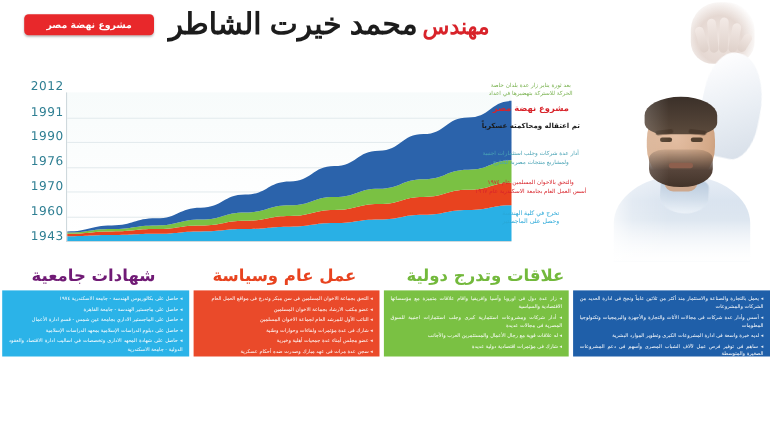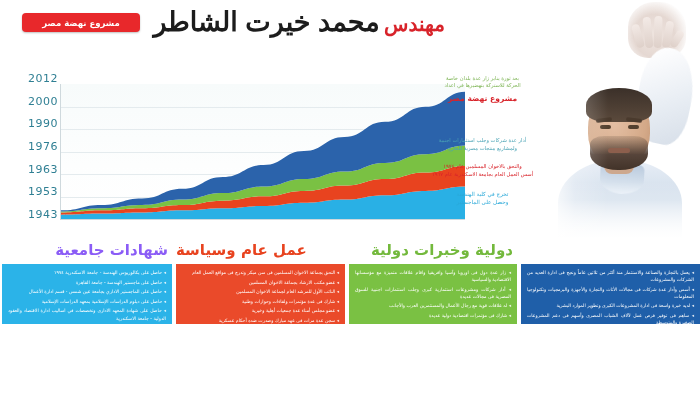--- a/index.html
+++ b/index.html
@@ -167,25 +167,25 @@
       <div class="p-eye r"></div>
       <div class="p-beard"></div>
       <div class="p-mouth"></div>
       <div class="p-fade"></div>
     </div>
   </div>
 
   <div class="chart">
     <div class="yaxis" id="yaxis">
         <div class="ytick" style="top: -4px;">2012</div>
-        <div class="ytick" style="top: 18.6667px;">2000</div>
+        <div class="ytick" style="top: 18.6667px;">1991</div>
         <div class="ytick" style="top: 41.3333px;">1990</div>
         <div class="ytick" style="top: 64px;">1976</div>
-        <div class="ytick" style="top: 86.6667px;">1963</div>
-        <div class="ytick" style="top: 109.333px;">1953</div>
+        <div class="ytick" style="top: 86.6667px;">1970</div>
+        <div class="ytick" style="top: 109.333px;">1960</div>
         <div class="ytick" style="top: 132px;">1943</div>
       </div>
     <div class="plot" id="plot">
         <div class="gl" style="top: 22.5px;"></div>
         <div class="gl" style="top: 45px;"></div>
         <div class="gl" style="top: 67.5px;"></div>
         <div class="gl" style="top: 90px;"></div>
         <div class="gl" style="top: 112.5px;"></div>
         <div class="gl" style="top: 135px;"></div>
         <svg width="405" height="135">
@@ -194,32 +194,33 @@
           <path d="M 0 127.44483530540454 C 20.25 127.44483530540454 20.25 124.20690757914934 40.5 124.20690757914934 C 60.75 124.20690757914934 60.75 120.96897985289415 81 120.96897985289415 C 101.25 120.96897985289415 101.25 115.57243364246882 121.5 115.57243364246882 C 141.75 115.57243364246882 141.75 109.09657818995842 162 109.09657818995842 C 182.25 109.09657818995842 182.25 102.62072273744803 202.5 102.62072273744803 C 222.75 102.62072273744803 222.75 95.06555804285259 243 95.06555804285259 C 263.25 95.06555804285259 263.25 87.51039334825713 283.5 87.51039334825713 C 303.75 87.51039334825713 303.75 78.8759194115766 324 78.8759194115766 C 344.25 78.8759194115766 344.25 70.24144547489607 364.5 70.24144547489607 C 384.75 70.24144547489607 384.75 61.60697153821555 405 61.60697153821555 L 405 82.1138471378318 C 384.75 82.1138471378318 384.75 88.58970259034218 364.5 88.58970259034218 C 344.25 88.58970259034218 344.25 95.06555804285259 324 95.06555804285259 C 303.75 95.06555804285259 303.75 101.54141349536297 283.5 101.54141349536297 C 263.25 101.54141349536297 263.25 106.9379597057883 243 106.9379597057883 C 222.75 106.9379597057883 222.75 112.33450591621363 202.5 112.33450591621363 C 182.25 112.33450591621363 182.25 116.65174288455388 162 116.65174288455388 C 141.75 116.65174288455388 141.75 120.96897985289415 121.5 120.96897985289415 C 101.25 120.96897985289415 101.25 124.20690757914934 81 124.20690757914934 C 60.75 124.20690757914934 60.75 126.36552606331948 40.5 126.36552606331948 C 20.25 126.36552606331948 20.25 128.5241445474896 0 128.5241445474896 Z" fill="#7ac143"></path>
           <path d="M 0 126.36552606331948 C 20.25 126.36552606331948 20.25 120.96897985289415 40.5 120.96897985289415 C 60.75 120.96897985289415 60.75 114.49312440038375 81 114.49312440038375 C 101.25 114.49312440038375 101.25 104.77934122161817 121.5 104.77934122161817 C 141.75 104.77934122161817 141.75 92.90693955868245 162 92.90693955868245 C 182.25 92.90693955868245 182.25 81.03453789574672 202.5 81.03453789574672 C 222.75 81.03453789574672 222.75 67.00351774864087 243 67.00351774864087 C 263.25 67.00351774864087 263.25 52.972497601535025 283.5 52.972497601535025 C 303.75 52.972497601535025 303.75 37.8621682123441 324 37.8621682123441 C 344.25 37.8621682123441 344.25 22.751838823153193 364.5 22.751838823153193 C 384.75 22.751838823153193 384.75 7.641509433962284 405 7.641509433962284 L 405 61.60697153821555 C 384.75 61.60697153821555 384.75 70.24144547489607 364.5 70.24144547489607 C 344.25 70.24144547489607 344.25 78.8759194115766 324 78.8759194115766 C 303.75 78.8759194115766 303.75 87.51039334825713 283.5 87.51039334825713 C 263.25 87.51039334825713 263.25 95.06555804285259 243 95.06555804285259 C 222.75 95.06555804285259 222.75 102.62072273744803 202.5 102.62072273744803 C 182.25 102.62072273744803 182.25 109.09657818995842 162 109.09657818995842 C 141.75 109.09657818995842 141.75 115.57243364246882 121.5 115.57243364246882 C 101.25 115.57243364246882 101.25 120.96897985289415 81 120.96897985289415 C 60.75 120.96897985289415 60.75 124.20690757914934 40.5 124.20690757914934 C 20.25 124.20690757914934 20.25 127.44483530540454 0 127.44483530540454 Z" fill="#2b63ab"></path>
         </svg>
       </div>
   </div>
 
   <div class="notes" id="notes">
       <div class="note grn" style="top: 8px;">بعد ثورة يناير زار عدة بلدان خاصة</div>
       <div class="note grn" style="top: 15px;">الحركة للاستركة بتهضيرها في اعداد</div>
       <div class="note red" style="top: 27px;">مشروع نهضة مصر</div>
+      <div class="note blk" style="top: 44px;">تم اعتقاله ومحاكمته عسكرياً</div>
       <div class="note teal" style="top: 70px;">أدار عدة شركات وجلب استثمارات اجنبية</div>
       <div class="note teal" style="top: 78px;">ولمشاريع منتجات مصرية للخارج</div>
       <div class="note rd2" style="top: 96px;">والتحق بالاخوان المسلمين عام ١٩٧٤</div>
       <div class="note rd2" style="top: 104px;">أسس العمل العام بجامعة الاسكندرية عام ١٩٦٧</div>
       <div class="note cyn" style="top: 124px;">تخرج في كلية الهندسة</div>
       <div class="note cyn" style="top: 132px;">وحصل على الماجستير</div>
     </div>
 
   <div class="heads" id="heads">
-      <div class="head" style="left: 2px; width: 170px; color: #8b5cf6; text-align: right; padding-right: 4px; box-sizing: border-box;">شهادات جامعية</div>
-      <div class="head" style="left: 176px; width: 169px; color: rgb(232, 67, 31); text-align: left; padding-right: 4px; box-sizing: border-box;">عمل عام وسياسة</div>
-      <div class="head" style="left: 349px; width: 168px; color: rgb(115, 185, 60); text-align: right; padding-right: 4px; box-sizing: border-box;">دولية وخبرات دولية</div>
+      <div class="head" style="left: 2px; width: 170px; color: #701a75; text-align: center; padding-right: 4px; box-sizing: border-box;">شهادات جامعية</div>
+      <div class="head" style="left: 176px; width: 169px; color: rgb(232, 67, 31); text-align: center; padding-right: 4px; box-sizing: border-box;">عمل عام وسياسة</div>
+      <div class="head" style="left: 349px; width: 168px; color: rgb(115, 185, 60); text-align: right; padding-right: 4px; box-sizing: border-box;">علاقات وتدرج دولية</div>
     </div>
 
   <div class="panels" id="panels">
       <div class="panel" style="left: 2px; width: 170px; background: rgb(43, 179, 232);">
         <p>حاصل على بكالوريوس الهندسة - جامعة الاسكندرية ١٩٧٤</p>
         <p>حاصل على ماجستير الهندسة - جامعة القاهرة</p>
         <p>حاصل على الماجستير الاداري بجامعة عين شمس - قسم ادارة الأعمال</p>
         <p>حاصل على دبلوم الدراسات الإسلامية بمعهد الدراسات الإسلامية</p>
         <p>حاصل على شهادة المعهد الادارى وتخصصات في اساليب ادارة الاقتصاد والعقود الدولية - جامعة الاسكندرية</p>
         <p>حاصل على دبلومة الادارة والاعمال بجامعة عين شمس</p>

